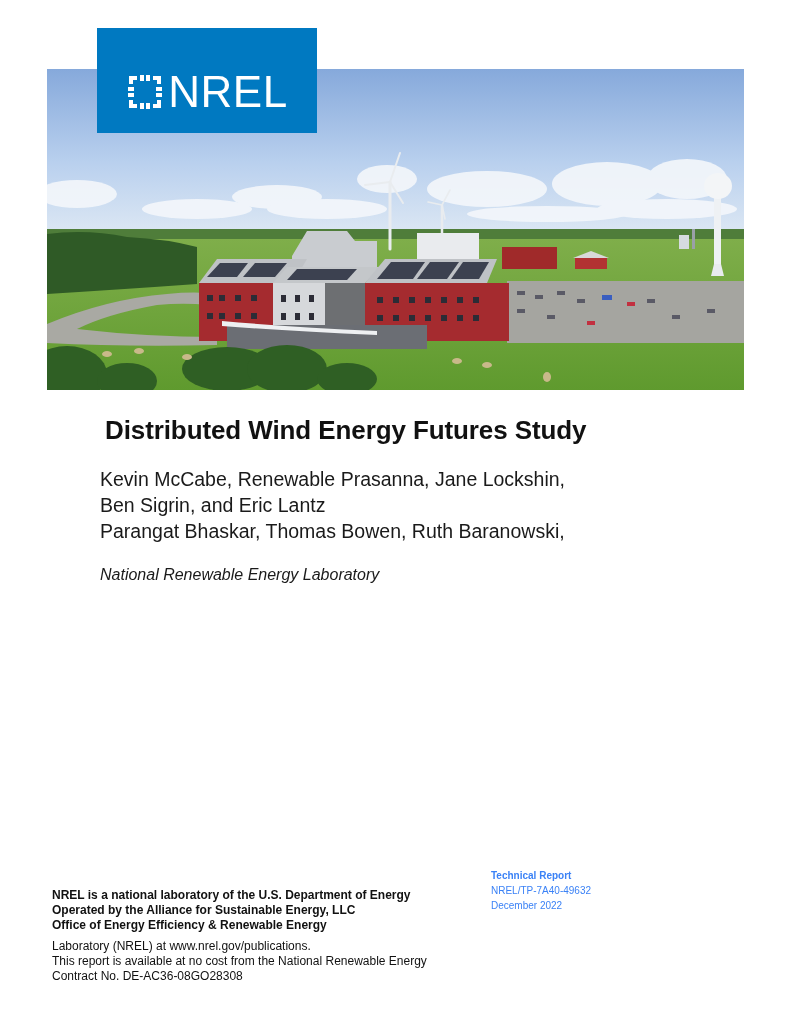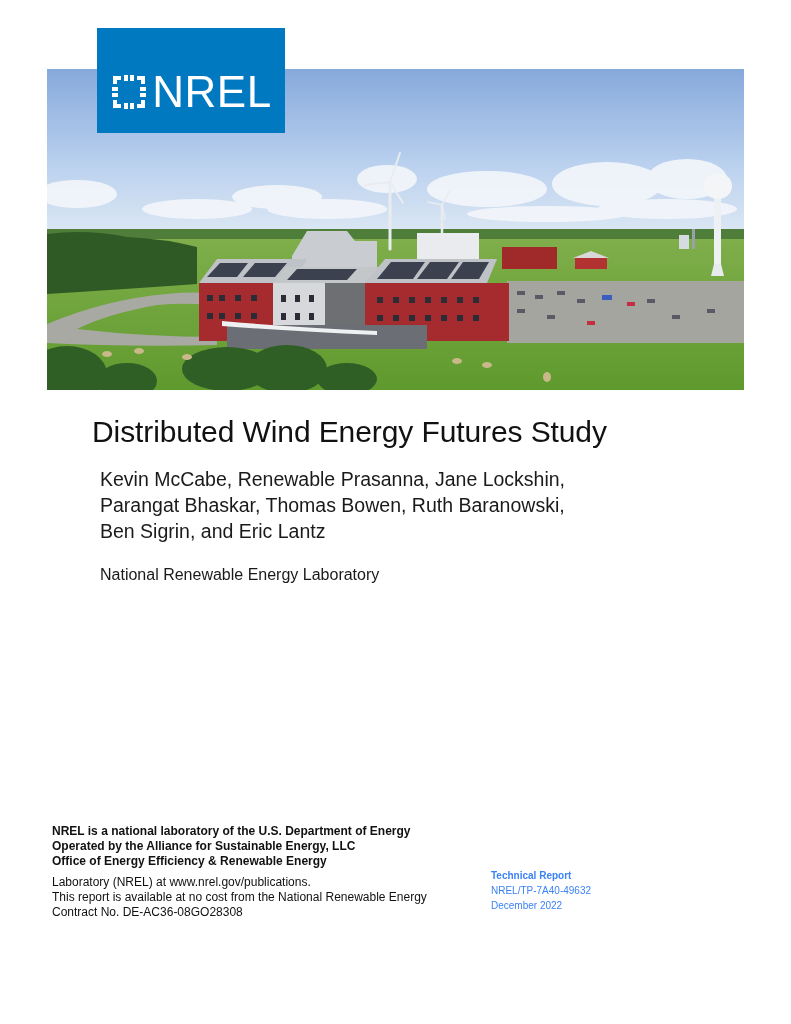--- a/index.html
+++ b/index.html
@@ -1,27 +1,27 @@
 <!DOCTYPE html>
 <html><head>
   <meta charset="utf-8">
   <style>
     html, body { margin: 0; padding: 0; background: #ffffff; }
     body { width: 791px; height: 1024px; position: relative; overflow: hidden; font-family: "Liberation Sans", sans-serif; color: #111; }
     .photo { position: absolute; left: 47px; top: 69px; width: 697px; height: 321px; overflow: hidden; }
     .photo svg { display: block; }
-    .logo { position: absolute; left: 97px; top: 28px; width: 188px; height: 105px; background: #0079c1; display: flex; align-items: center; justify-content: center; }
+    .logo { position: absolute; left: 97px; top: 28px; width: 220px; height: 105px; background: #0079c1; display: flex; align-items: center; justify-content: center; }
     .logo-inner { display: flex; align-items: center; margin-top: 22px; }
     .logo-mark { width: 38px; height: 38px; margin-right: 4px; }
     .logo-text { color: #fff; font-family: "Liberation Sans", sans-serif; font-size: 44px; font-weight: normal; letter-spacing: 0.5px; line-height: 1; }
-    .title { position: absolute; left: 92px; top: 415px; font-size: 30px; font-weight: normal; color: #111; white-space: nowrap; letter-spacing: -0.1px; }
+    .title { position: absolute; left: 105px; top: 415px; font-size: 26px; font-weight: bold; color: #111; white-space: nowrap; letter-spacing: -0.1px; }
     .authors { position: absolute; left: 100px; top: 466px; font-size: 19.5px; line-height: 26px; color: #1a1a1a; }
     .authors div { white-space: nowrap; }
-    .affiliation { position: absolute; left: 100px; top: 566px; font-size: 16px; color: #1a1a1a; white-space: nowrap; }
-    .footer-left { position: absolute; left: 52px; top: 824px; font-size: 12px; color: #111; }
+    .affiliation { position: absolute; left: 100px; top: 566px; font-size: 16px; font-style: italic; color: #1a1a1a; white-space: nowrap; }
+    .footer-left { position: absolute; left: 52px; top: 888px; font-size: 12px; color: #111; }
     .footer-left .bold-line { font-weight: bold; line-height: 15px; white-space: nowrap; }
     .footer-left .avail { margin-top: 6px; line-height: 15px; }
     .footer-left .avail div { white-space: nowrap; }
     .footer-left .contract { white-space: nowrap; }
     .footer-right { position: absolute; left: 491px; top: 868px; font-size: 10px; line-height: 15px; color: #3b82f6; }
     .footer-right .report-type { font-weight: bold; }
   </style>
 </head>
 <body>
 
@@ -192,22 +192,22 @@
       </g>
     </svg>
     <span class="logo-text">NREL</span>
   </div>
 </div>
 
 <div class="title">Distributed Wind Energy Futures Study</div>
 
 <div class="authors">
   <div>Kevin McCabe, Renewable Prasanna, Jane Lockshin,</div>
+  <div>Ben Sigrin, and Eric Lantz</div>
   <div>Parangat Bhaskar, Thomas Bowen, Ruth Baranowski,</div>
-  <div>Ben Sigrin, and Eric Lantz</div>
 </div>
 
 <div class="affiliation">National Renewable Energy Laboratory</div>
 
 <div class="footer-left">
   <div class="bold-line">NREL is a national laboratory of the U.S. Department of Energy</div>
   <div class="bold-line">Operated by the Alliance for Sustainable Energy, LLC</div>
   <div class="bold-line">Office of Energy Efficiency &amp; Renewable Energy</div>
   <div class="avail">
     <div>Laboratory (NREL) at www.nrel.gov/publications.</div>

